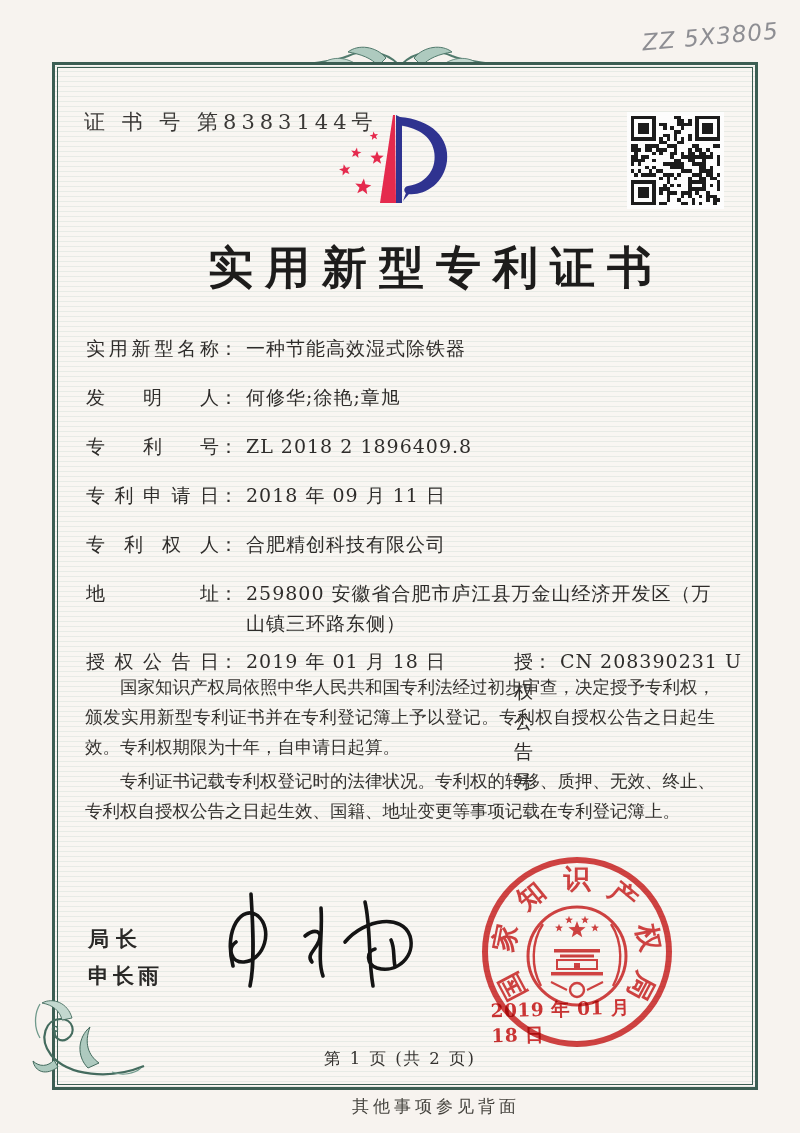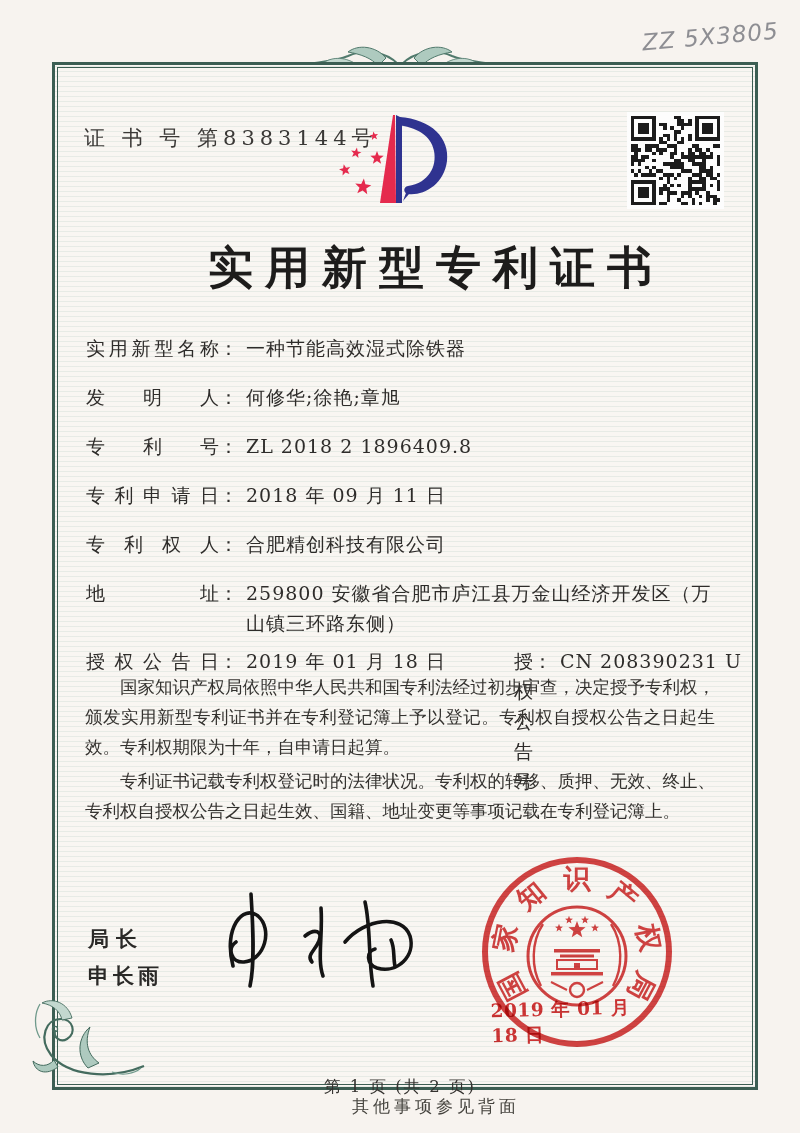--- a/index.html
+++ b/index.html
@@ -21,21 +21,21 @@
     position:absolute;inset:2px;border:1px solid #3c5e53;
   }
   
   .handwritten{
     position:absolute;left:642px;top:22px;width:170px;
     font-family:"DejaVu Sans","Liberation Sans",sans-serif;
     font-style:italic;font-size:23px;letter-spacing:1px;color:#8e8e93;
     transform:rotate(-5deg);
   }
   .cert-no{
-    position:absolute;left:84px;top:124px;
+    position:absolute;left:84px;top:108px;
     font-size:21px;letter-spacing:5px;color:#3a3836;
   }
   .logo{position:absolute;left:330px;top:106px;width:150px;height:130px;}
   .qr{position:absolute;left:627px;top:112px;width:97px;height:97px;background:#fdfdfd;}
   .title{
     position:absolute;left:0;top:238px;width:800px;text-align:center;
     font-size:45px;font-weight:600;letter-spacing:12px;color:#1d1c1b;padding-left:36px;
   }
   
   .fields{position:absolute;left:86px;top:333px;width:644px;font-size:19px;}
@@ -56,21 +56,21 @@
   .signoff-name{position:absolute;left:88px;top:962px;font-size:21px;letter-spacing:4px;font-weight:600;color:#2a2927;}
   .signature{position:absolute;left:213px;top:886px;width:230px;height:118px;}
   
   .seal{position:absolute;left:477px;top:852px;width:200px;height:200px;opacity:0.93;mix-blend-mode:multiply;}
   .seal-date{
     position:absolute;left:491px;top:996px;width:170px;
     font-size:18.5px;color:#d23636;font-weight:600;letter-spacing:0.5px;
     transform:rotate(-1.5deg);mix-blend-mode:multiply;
   }
   
-  .page-foot{position:absolute;left:0;top:1076px;width:800px;text-align:center;
+  .page-foot{position:absolute;left:0;top:1048px;width:800px;text-align:center;
     font-size:16.5px;letter-spacing:2px;color:#34322f;}
   .back-note{position:absolute;left:0;top:1095px;width:800px;text-align:center;
     font-size:17px;letter-spacing:4px;color:#46443f;padding-left:36px;}
   
   .orn-top{position:absolute;left:272px;top:32px;width:256px;height:62px;}
   .orn-bl{position:absolute;left:26px;top:994px;width:120px;height:94px;}
 </style>
 </head>
 <body>
 

